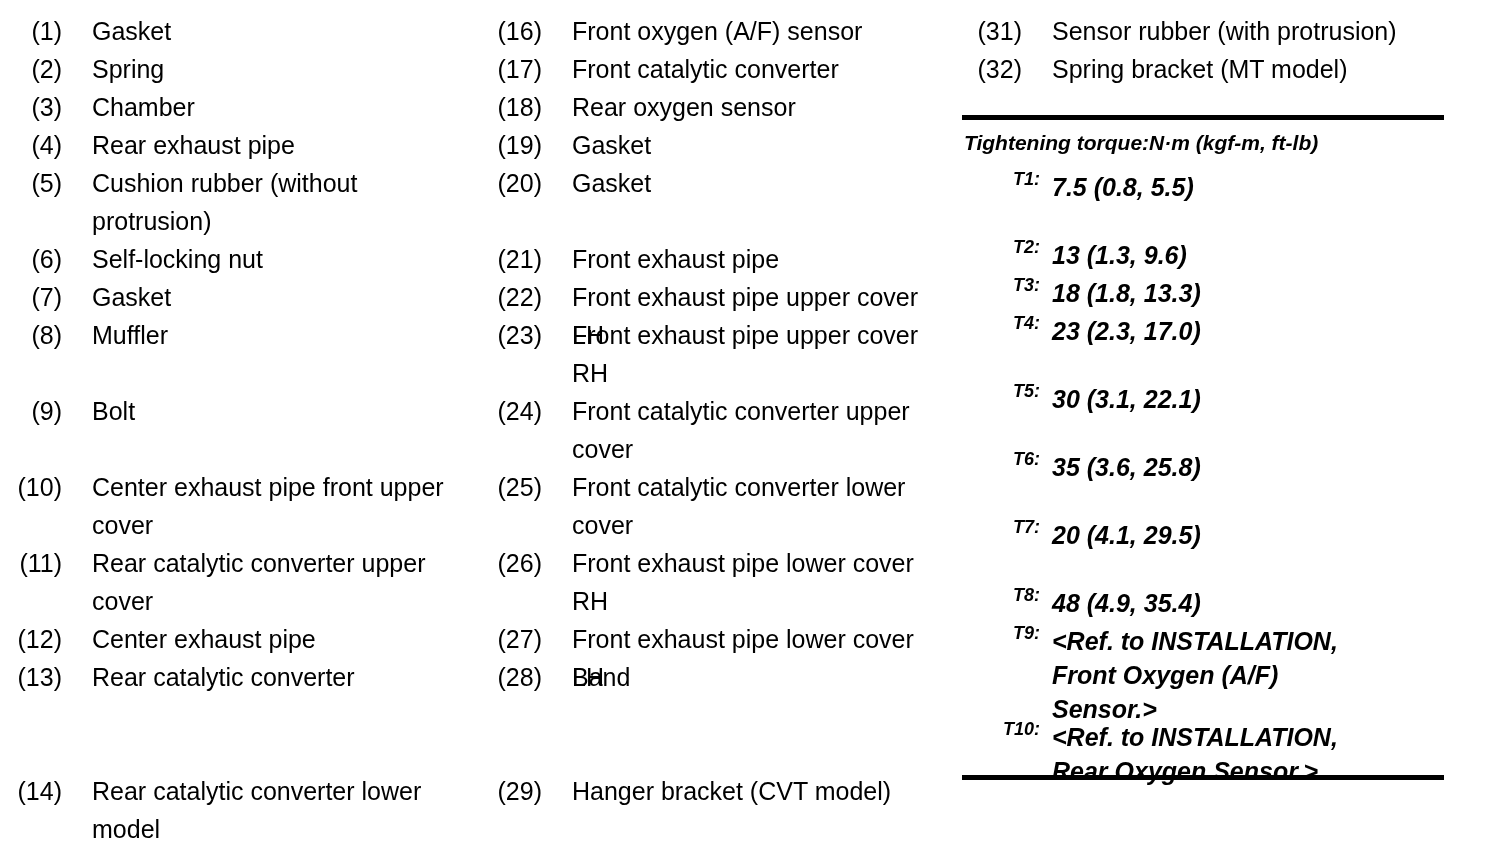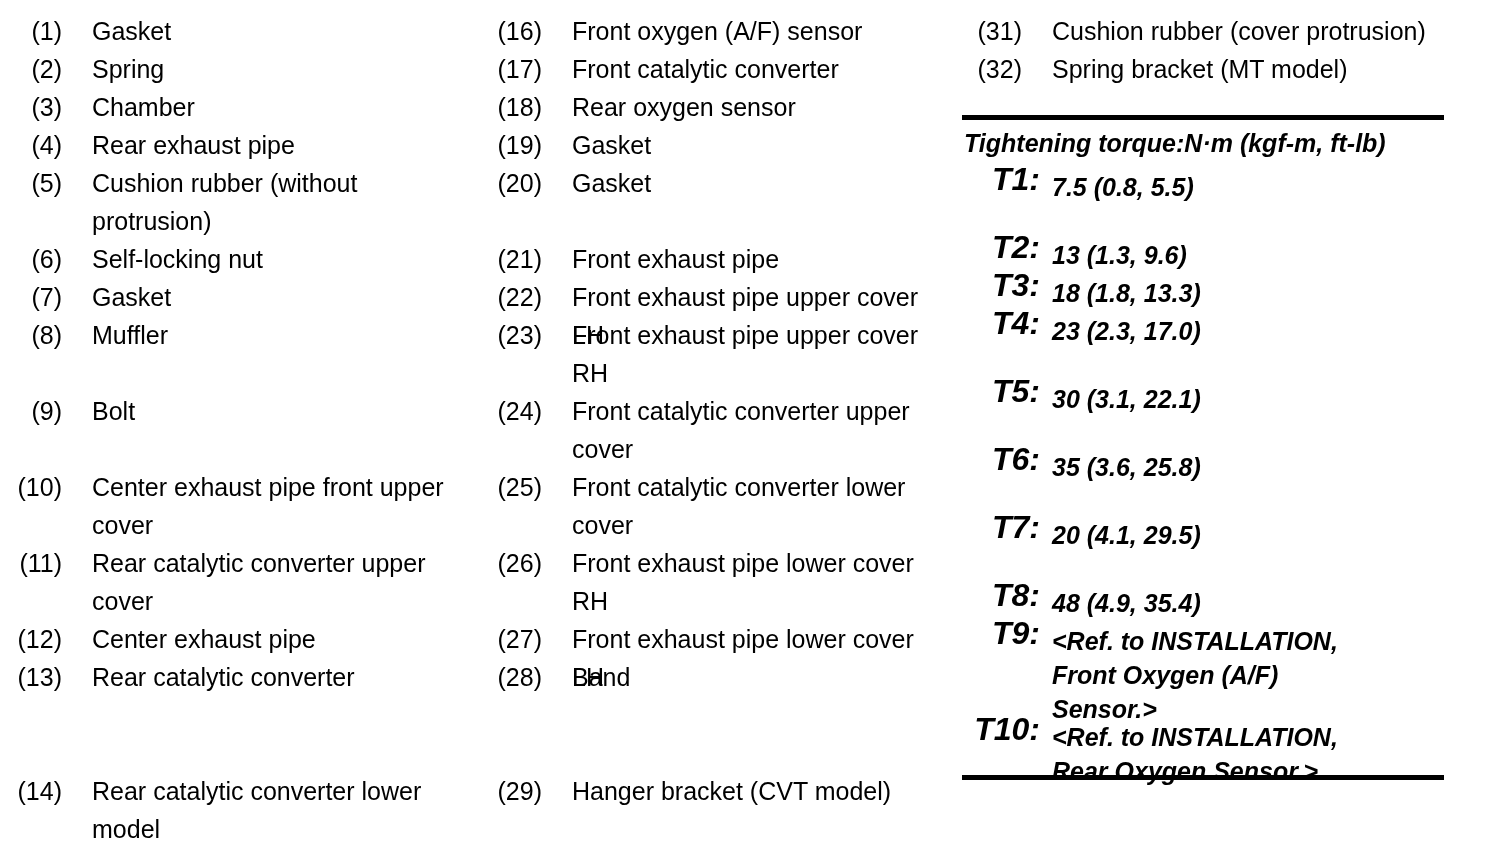--- a/index.html
+++ b/index.html
@@ -73,38 +73,38 @@
     height: 5px;
     background: #000000;
   }
   #torque-rule-top    { top: 5px; }
   #torque-rule-bottom { top: 665px; }
 
   #torque-title {
     position: absolute;
     left: 2px;
     top: 16px;
-    font-size: 25px;
+    font-size: 21px;
     line-height: 34px;
     font-style: italic;
     font-weight: bold;
     white-space: nowrap;
   }
 
   .torque-row {
     position: absolute;
     left: 0;
   }
   .torque-key {
     position: absolute;
     left: 0;
     top: 0;
     width: 78px;
     text-align: right;
-    font-size: 32px;
+    font-size: 18px;
     line-height: 34px;
     font-style: italic;
     font-weight: bold;
     white-space: nowrap;
   }
   .torque-val {
     position: absolute;
     left: 90px;
     top: 8px;
     width: 380px;
@@ -233,21 +233,21 @@
       </div>
       <div class="part-row" style="top: 772px;">
         <span class="part-num">(29)</span>
         <span class="part-label">Hanger bracket (CVT model)</span>
       </div>
       <div class="part-row" style="top: 848px;"></div>
     </div>
   <div class="parts-col" id="col-3">
       <div class="part-row" style="top: 12px;">
         <span class="part-num">(31)</span>
-        <span class="part-label">Cushion rubber (cover protrusion)</span>
+        <span class="part-label">Sensor rubber (with protrusion)</span>
       </div>
       <div class="part-row" style="top: 50px;">
         <span class="part-num">(32)</span>
         <span class="part-label">Spring bracket (MT model)</span>
       </div>
     </div>
 
   <div id="torque-table">
     <div class="torque-rule" id="torque-rule-top"></div>
     <div id="torque-title">Tightening torque:N·m (kgf-m, ft-lb)</div>

